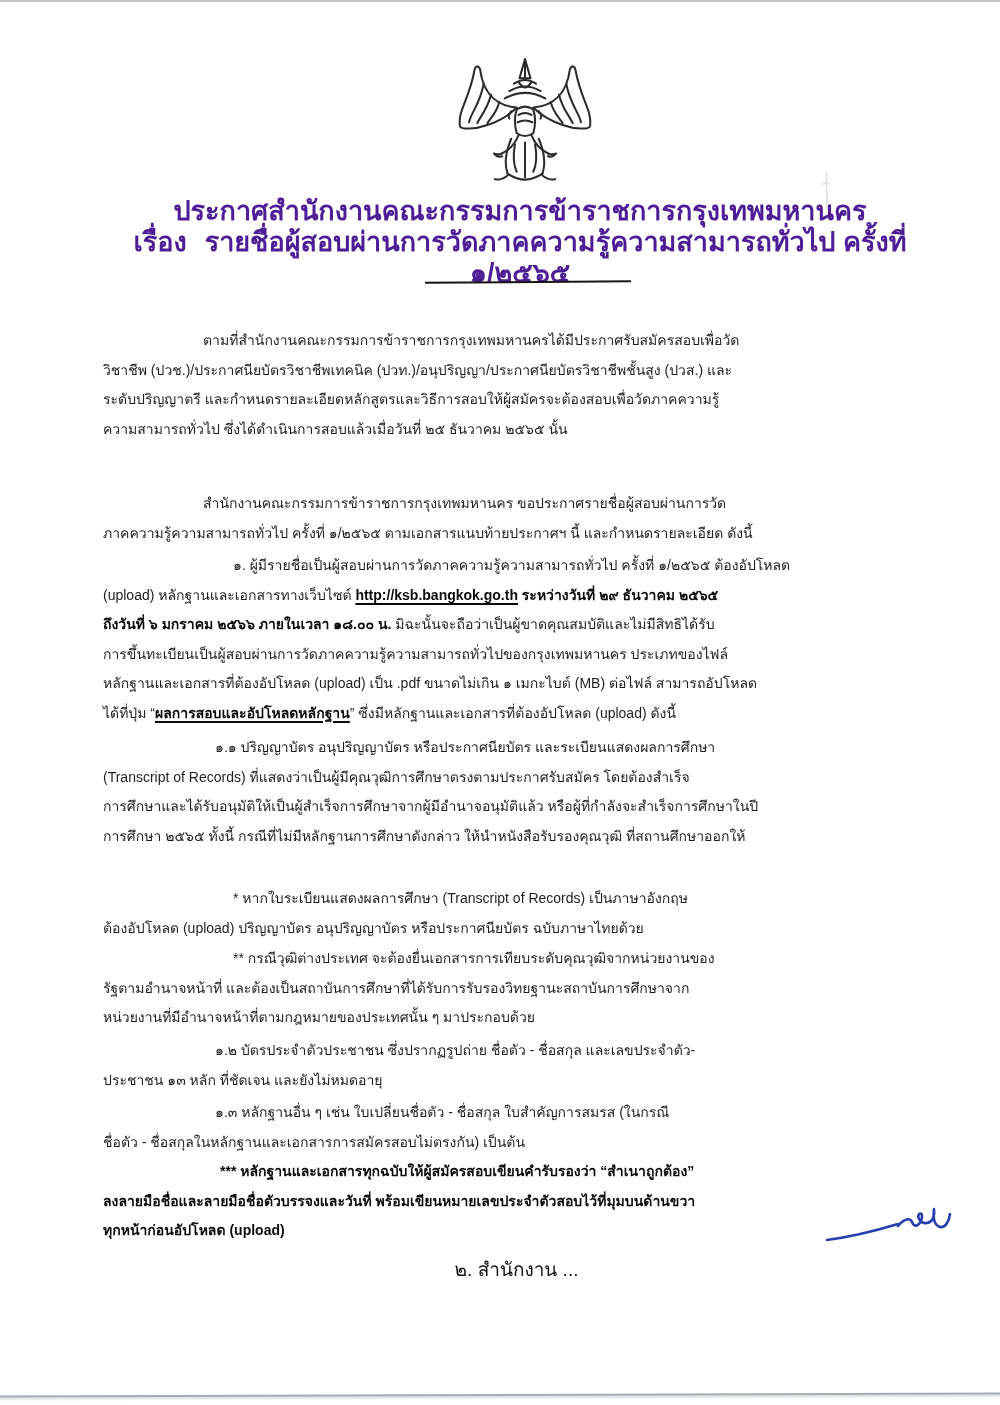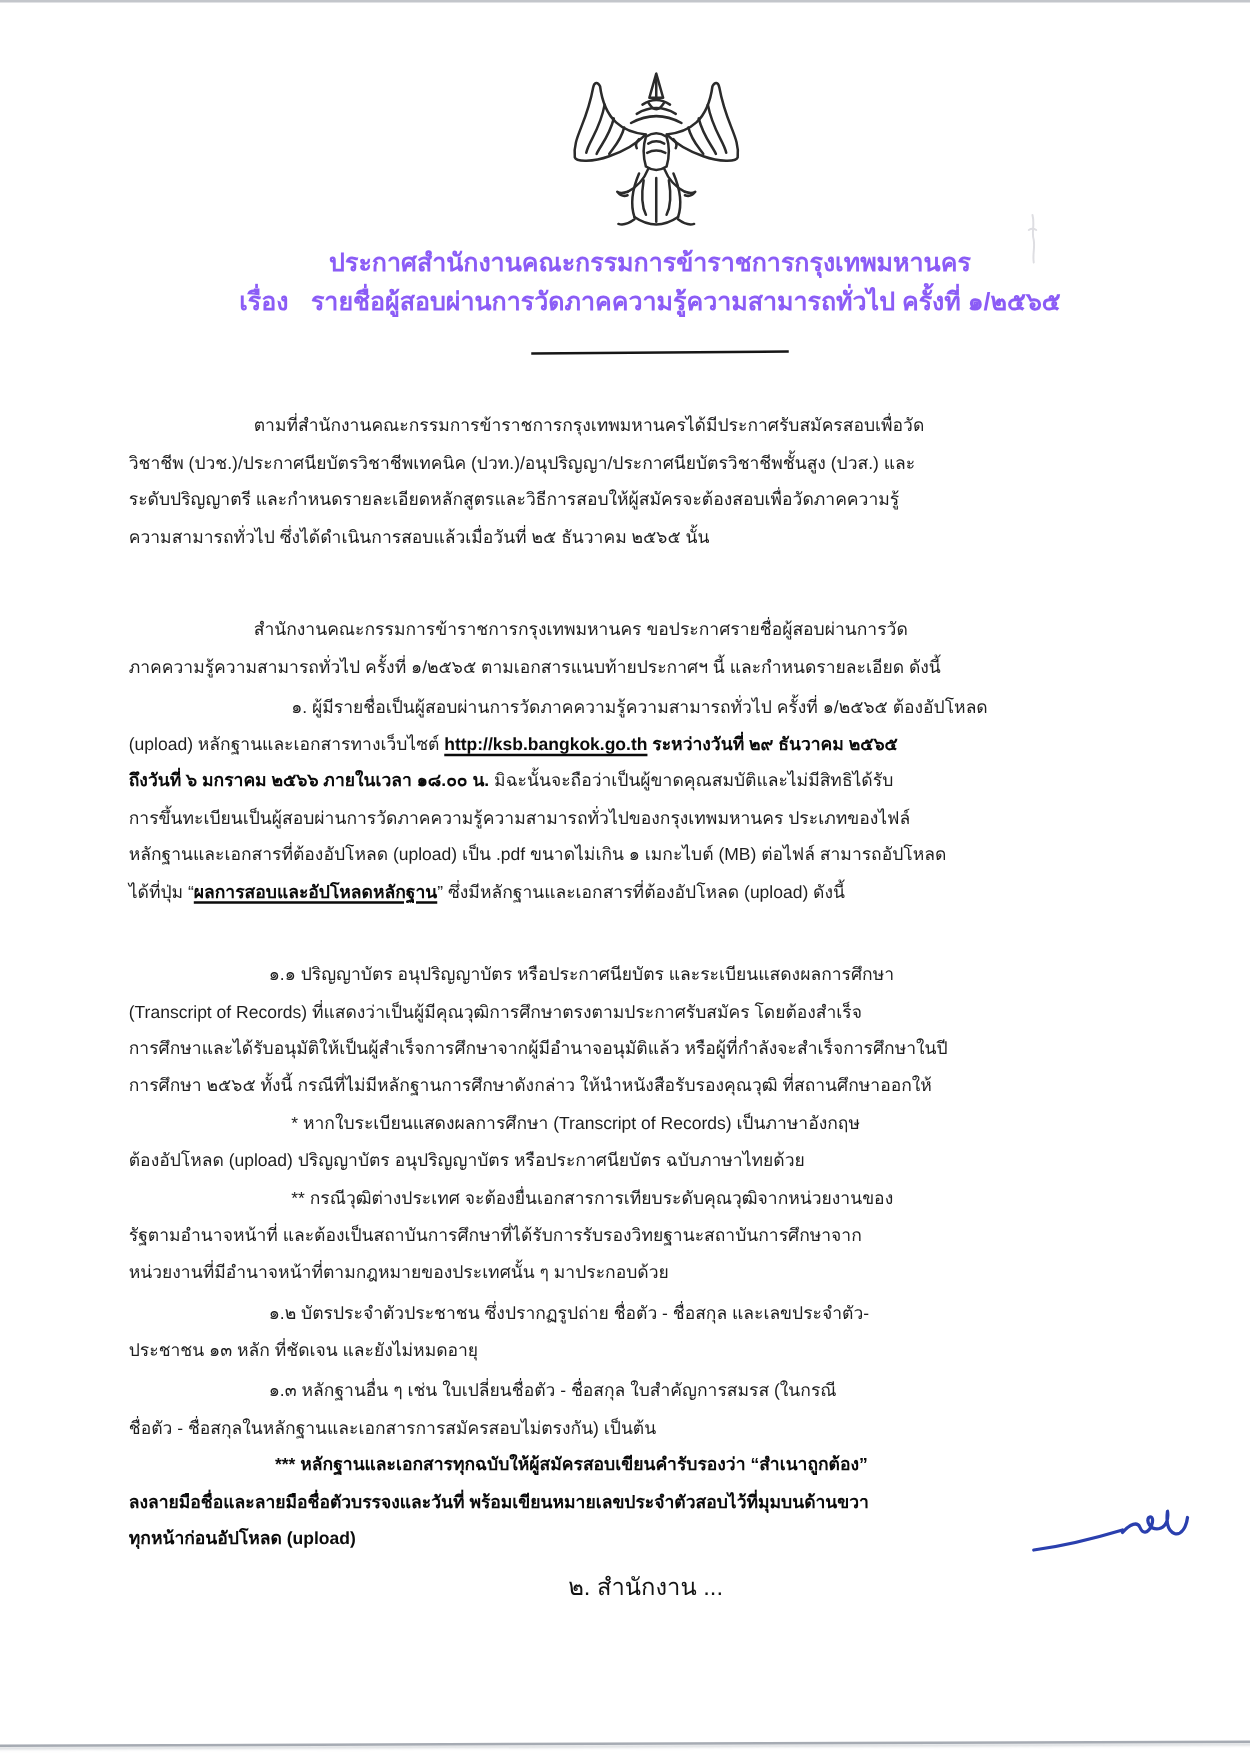--- a/index.html
+++ b/index.html
@@ -7,21 +7,21 @@
     width:1000px;height:1405px;overflow:hidden;background:#ffffff;
     font-family:"Liberation Sans","DejaVu Sans",sans-serif;
   }
   .page{position:relative;width:1000px;height:1405px;background:#ffffff;}
   .scan-edge{position:absolute;left:0;width:1000px;}
   .scan-edge.top{top:0;height:2px;background:#c3c6cb;}
   .scan-edge.bottom{top:1394px;left:-6px;width:1012px;height:2px;background:#a6abb3;
     transform:rotate(-0.18deg);box-shadow:0 2px 2px rgba(165,170,178,.45);}
   .emblem{position:absolute;left:447px;top:54px;width:156px;height:142px;}
   .header{position:absolute;top:196px;left:83px;width:874px;text-align:center;
-    font-weight:700;font-size:20px;line-height:31px;color:#8b5cf6;}
+    font-weight:700;font-size:27px;line-height:31px;color:#4c1d95;}
   .subject-label{margin-right:18px;}
   .divider{position:absolute;top:281px;left:425px;width:206px;height:2px;background:#161616;
     transform:rotate(-0.4deg);}
   .para{position:absolute;left:103px;width:827px;font-size:14px;line-height:29.6px;color:#1e1e1e;}
   .para.bold{font-weight:700;color:#0b0b0b;}
   .line{white-space:nowrap;}
   .b{font-weight:700;color:#0b0b0b;}
   .u{text-decoration:underline;text-underline-offset:3px;text-decoration-thickness:1.5px;text-align:right;}
   .pencil-mark{position:absolute;left:818px;top:170px;width:16px;height:42px;opacity:.55;}
   .signature{position:absolute;left:824px;top:1200px;width:132px;height:48px;}
@@ -93,21 +93,21 @@
       </div>
       <div class="para" style="top: 551px;">
         <div class="line" style="text-indent: 130px;"><span class="">๑. ผู้มีรายชื่อเป็นผู้สอบผ่านการวัดภาคความรู้ความสามารถทั่วไป ครั้งที่ ๑/๒๕๖๕ ต้องอัปโหลด</span></div>
         <div class="line"><span class="">(upload) หลักฐานและเอกสารทางเว็บไซต์ </span><span class="b u">http://ksb.bangkok.go.th</span><span class="b"> ระหว่างวันที่ ๒๙ ธันวาคม ๒๕๖๕</span></div>
         <div class="line"><span class="b">ถึงวันที่ ๖ มกราคม ๒๕๖๖ ภายในเวลา ๑๘.๐๐ น.</span><span class=""> มิฉะนั้นจะถือว่าเป็นผู้ขาดคุณสมบัติและไม่มีสิทธิได้รับ</span></div>
         <div class="line"><span class="">การขึ้นทะเบียนเป็นผู้สอบผ่านการวัดภาคความรู้ความสามารถทั่วไปของกรุงเทพมหานคร ประเภทของไฟล์</span></div>
         <div class="line"><span class="">หลักฐานและเอกสารที่ต้องอัปโหลด (upload) เป็น .pdf ขนาดไม่เกิน ๑ เมกะไบต์ (MB) ต่อไฟล์ สามารถอัปโหลด</span></div>
         <div class="line"><span class="">ได้ที่ปุ่ม “</span><span class="b u">ผลการสอบและอัปโหลดหลักฐาน</span><span class="">” ซึ่งมีหลักฐานและเอกสารที่ต้องอัปโหลด (upload) ดังนี้</span></div>
       </div>
       <div class="para" style="top: 733px;">
-        <div class="line" style="text-indent: 112px; margin-top: 32px;"><span class="">๑.๑ ปริญญาบัตร อนุปริญญาบัตร หรือประกาศนียบัตร และระเบียนแสดงผลการศึกษา</span></div>
+        <div class="line" style="text-indent: 112px;"><span class="">๑.๑ ปริญญาบัตร อนุปริญญาบัตร หรือประกาศนียบัตร และระเบียนแสดงผลการศึกษา</span></div>
         <div class="line"><span class="">(Transcript of Records) ที่แสดงว่าเป็นผู้มีคุณวุฒิการศึกษาตรงตามประกาศรับสมัคร โดยต้องสำเร็จ</span></div>
         <div class="line"><span class="">การศึกษาและได้รับอนุมัติให้เป็นผู้สำเร็จการศึกษาจากผู้มีอำนาจอนุมัติแล้ว หรือผู้ที่กำลังจะสำเร็จการศึกษาในปี</span></div>
         <div class="line"><span class="">การศึกษา ๒๕๖๕ ทั้งนี้ กรณีที่ไม่มีหลักฐานการศึกษาดังกล่าว ให้นำหนังสือรับรองคุณวุฒิ ที่สถานศึกษาออกให้</span></div>
       </div>
       <div class="para" style="top: 884px;">
         <div class="line" style="text-indent: 130px;"><span class="">* หากใบระเบียนแสดงผลการศึกษา (Transcript  of  Records)  เป็นภาษาอังกฤษ</span></div>
         <div class="line"><span class="">ต้องอัปโหลด (upload) ปริญญาบัตร อนุปริญญาบัตร หรือประกาศนียบัตร ฉบับภาษาไทยด้วย</span></div>
       </div>
       <div class="para" style="top: 944px;">
         <div class="line" style="text-indent: 130px;"><span class="">** กรณีวุฒิต่างประเทศ จะต้องยื่นเอกสารการเทียบระดับคุณวุฒิจากหน่วยงานของ</span></div>

